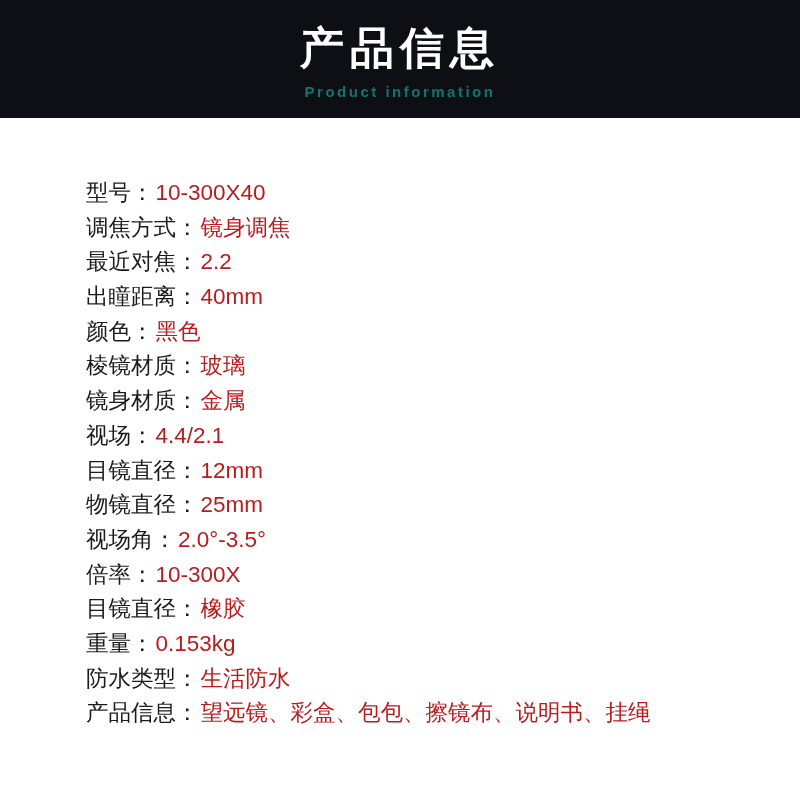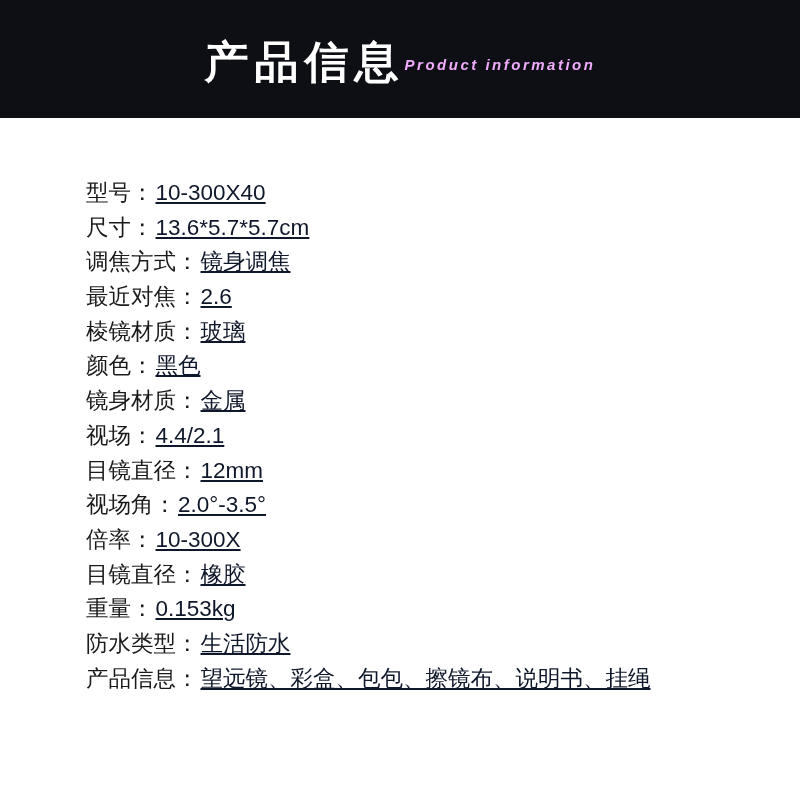--- a/index.html
+++ b/index.html
@@ -18,124 +18,127 @@
     width: 800px;
     height: 800px;
     background: #ffffff;
   }
   .header-banner {
     position: relative;
     width: 100%;
     height: 118px;
     background: #0d0f14;
     display: flex;
+    flex-direction: column;
     align-items: center;
     justify-content: center;
     overflow: hidden;
   }
   .header-title {
     color: #ffffff;
     font-size: 44px;
     font-weight: bold;
     letter-spacing: 6px;
     line-height: 1.1;
     margin: 0;
     padding-top: 6px;
   }
   .header-sub {
-    color: #f0abfc;
+    color: #0f766e;
     font-size: 15px;
     font-weight: bold;
     letter-spacing: 2.5px;
     margin-top: 10px;
-    font-style: italic;
   }
   .spec-list {
     position: absolute;
     top: 182px;
     left: 86px;
     right: 40px;
   }
   .spec-row {
     display: flex;
     align-items: baseline;
     font-size: 22.5px;
     color: #1a1a1a;
     line-height: 1.0;
     margin-bottom: 12.2px;
     white-space: nowrap;
   }
   .spec-label {
     color: #1a1a1a;
   }
   .spec-value {
-    color: #0f172a;
+    color: #b91c1c;
     margin-left: 2px;
-    text-decoration: underline;
   }
 </style>
 </head>
 <body>
 
 <div class="page">
 
   <div class="header-banner">
     <div class="header-title">产品信息</div>
     <div class="header-sub">Product information</div>
   </div>
 
   <div class="spec-list">
 
     <div class="spec-row">
       <span class="spec-label">型号：</span>
       <span class="spec-value">10-300X40</span>
     </div>
 
-    <div class="spec-row">
-      <span class="spec-label">尺寸：</span>
-      <span class="spec-value">13.6*5.7*5.7cm</span>
-    </div>
 
 
     <div class="spec-row">
       <span class="spec-label">调焦方式：</span>
       <span class="spec-value">镜身调焦</span>
     </div>
 
     <div class="spec-row">
       <span class="spec-label">最近对焦：</span>
-      <span class="spec-value">2.6</span>
+      <span class="spec-value">2.2</span>
     </div>
 
-
     <div class="spec-row">
-      <span class="spec-label">棱镜材质：</span>
-      <span class="spec-value">玻璃</span>
+      <span class="spec-label">出瞳距离：</span>
+      <span class="spec-value">40mm</span>
     </div>
 
     <div class="spec-row">
       <span class="spec-label">颜色：</span>
       <span class="spec-value">黑色</span>
+    </div>
+
+    <div class="spec-row">
+      <span class="spec-label">棱镜材质：</span>
+      <span class="spec-value">玻璃</span>
     </div>
 
     <div class="spec-row">
       <span class="spec-label">镜身材质：</span>
       <span class="spec-value">金属</span>
     </div>
 
     <div class="spec-row">
       <span class="spec-label">视场：</span>
       <span class="spec-value">4.4/2.1</span>
     </div>
 
     <div class="spec-row">
       <span class="spec-label">目镜直径：</span>
       <span class="spec-value">12mm</span>
     </div>
 
+    <div class="spec-row">
+      <span class="spec-label">物镜直径：</span>
+      <span class="spec-value">25mm</span>
+    </div>
 
     <div class="spec-row">
       <span class="spec-label">视场角：</span>
       <span class="spec-value">2.0°-3.5°</span>
     </div>
 
     <div class="spec-row">
       <span class="spec-label">倍率：</span>
       <span class="spec-value">10-300X</span>
     </div>

